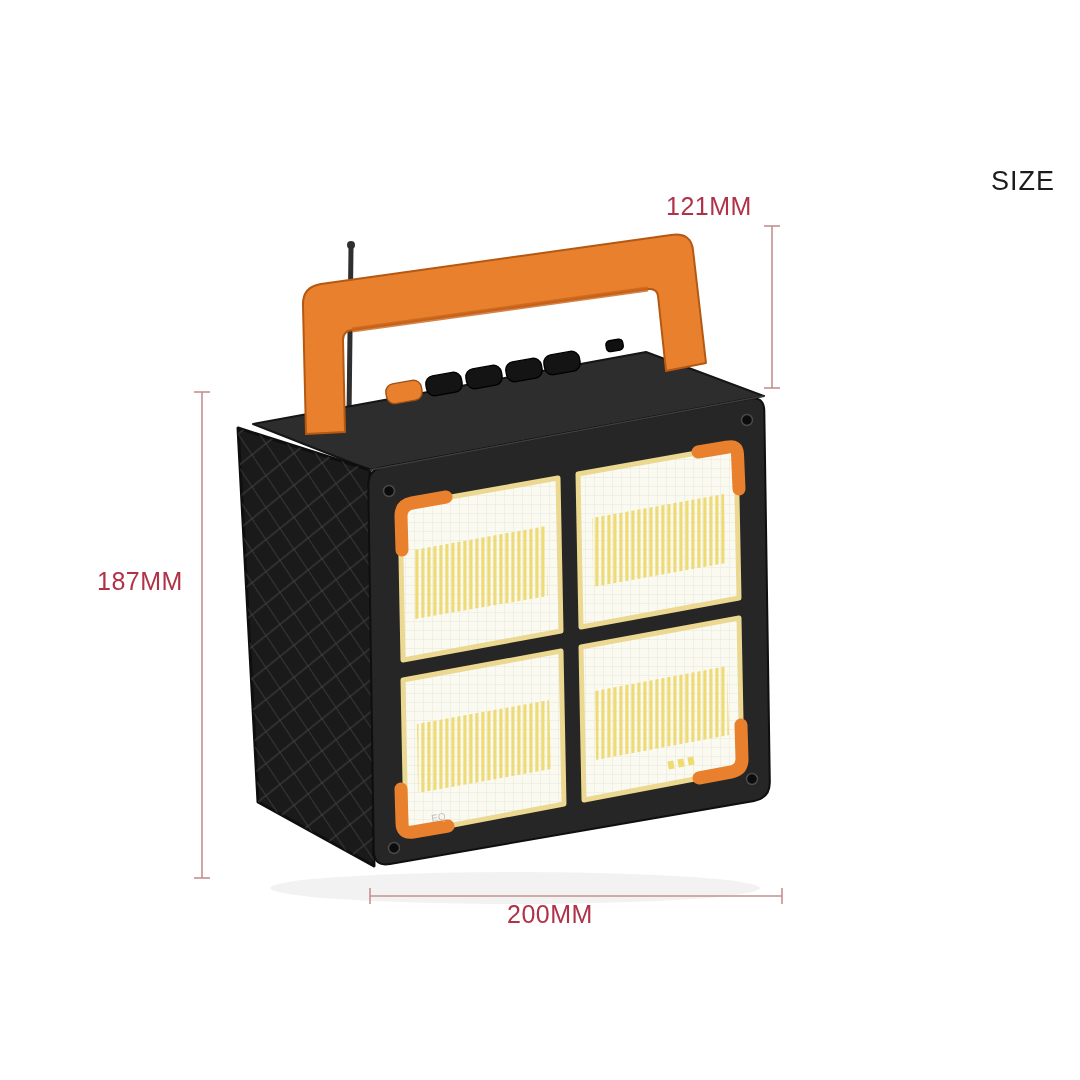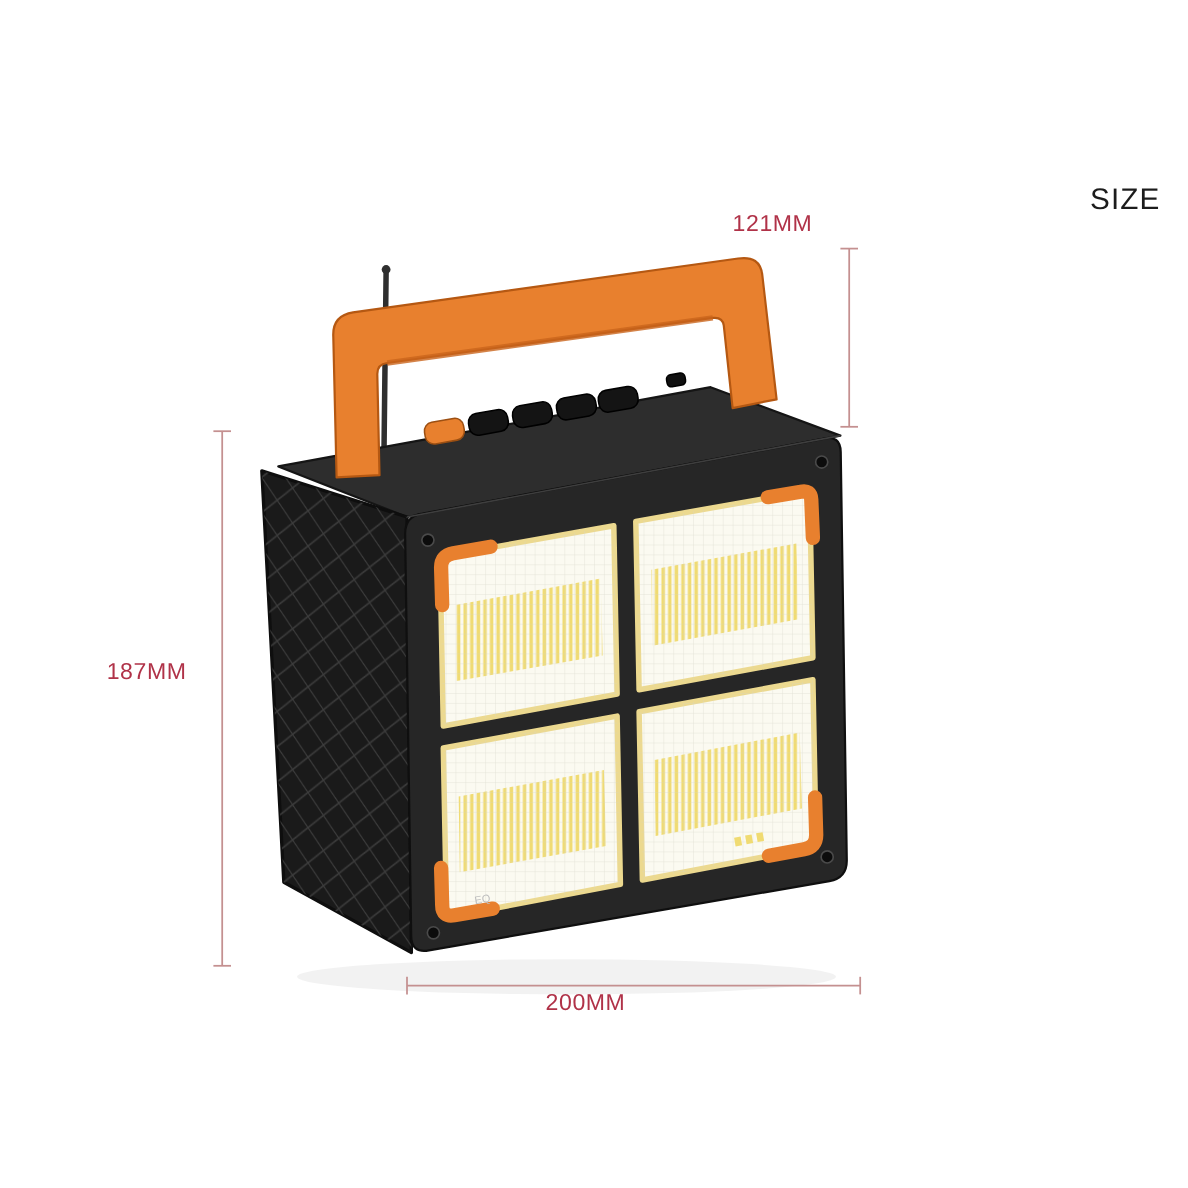--- a/index.html
+++ b/index.html
@@ -5,21 +5,21 @@
   :root{
     --label:#b03248; --line:#c49090; --text:#1c1c1c;
     --body:#262626; --body_top:#2d2d2d; --body_side:#1a1a1a;
     --handle:#e8802e; --handle_dark:#b55812;
     --frame:#ecd98f; --stripe:#f0db72; --panel:#fbfaf1; --grid_line:#d4d4c6;
   }
   html,body{margin:0;padding:0}
   body{width:1080px;height:1080px;background:#fff;font-family:"Liberation Sans",sans-serif}
   .stage{position:relative;width:1080px;height:1080px;background:#fff;overflow:hidden}
   .stage svg{position:absolute;inset:0}
-  .dim-label{position:absolute;color:var(--label);font-size:21px;letter-spacing:.5px;font-weight:500;white-space:nowrap}
+  .dim-label{position:absolute;color:var(--label);font-size:25px;letter-spacing:.5px;font-weight:500;white-space:nowrap}
   .size-title{position:absolute;color:var(--text);font-size:27px;letter-spacing:1px;white-space:nowrap}
   
   .f-handle{fill:var(--handle)} .s-handle{stroke:var(--handle)}
   .f-top{fill:var(--body_top)} .f-body{fill:var(--body)} .f-side{fill:var(--body_side)}
   .f-panel{fill:var(--panel)} .s-frame{stroke:var(--frame)}
   .f-stripe{fill:var(--stripe)} .s-grid{stroke:var(--grid_line)}
   .s-line{stroke:var(--line)}
 </style>
 </head>
 <body>
@@ -135,15 +135,15 @@
       <g>
         <line x1="772" y1="226" x2="772" y2="388"></line>
         <line x1="764" y1="226" x2="780" y2="226"></line>
         <line x1="764" y1="388" x2="780" y2="388"></line>
       </g>
     </g>
   </svg>
 
   <div class="size-title" style="left:991px;top:166px">SIZE</div>
   <div class="dim-label" style="left:666px;top:192px">121MM</div>
-  <div class="dim-label" style="left:97px;top:599px">187MM</div>
-  <div class="dim-label" style="left:496px;top:900px">200MM</div>
+  <div class="dim-label" style="left:97px;top:567px">187MM</div>
+  <div class="dim-label" style="left:507px;top:900px">200MM</div>
 </div>
 
 </body></html>

